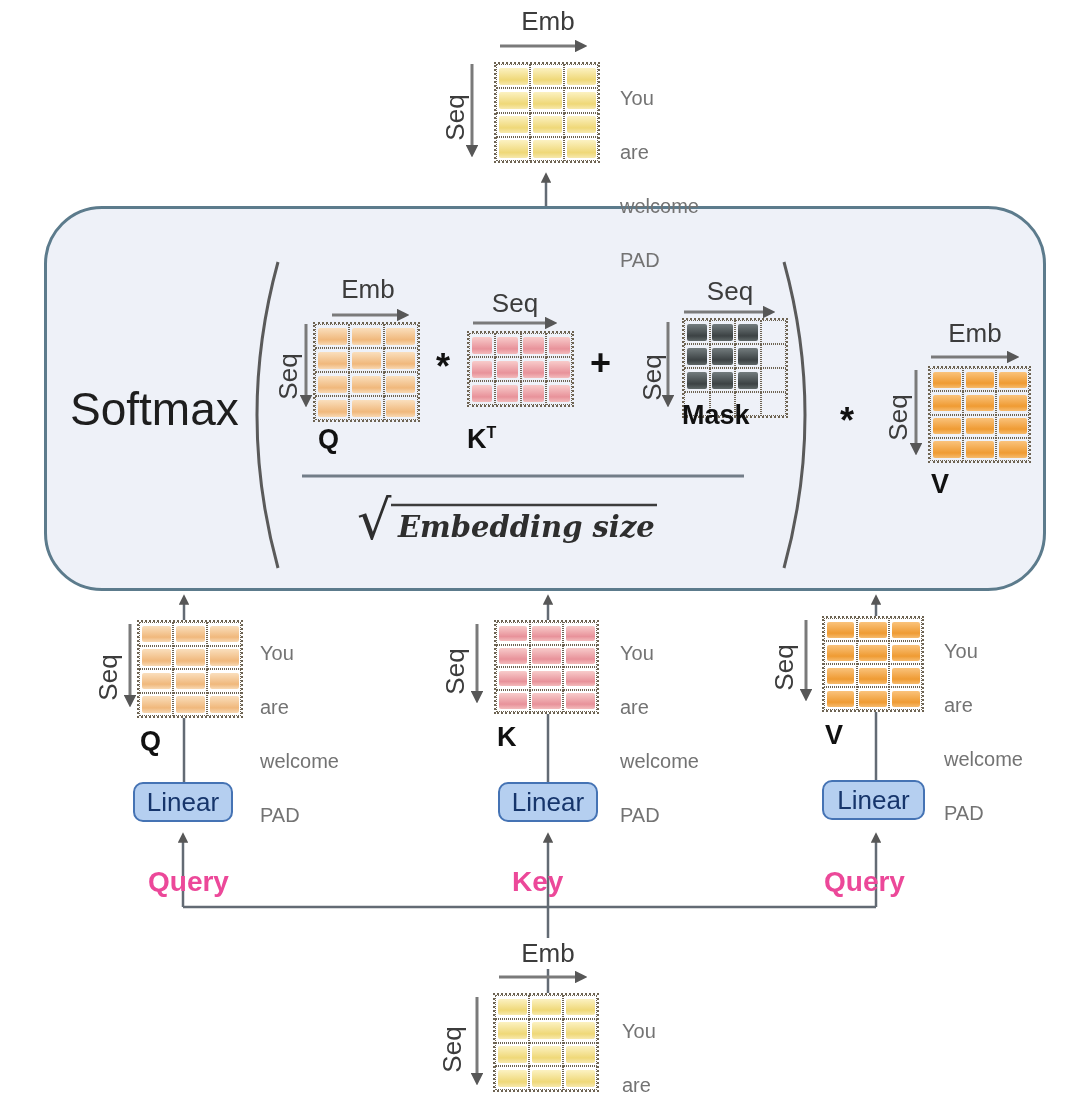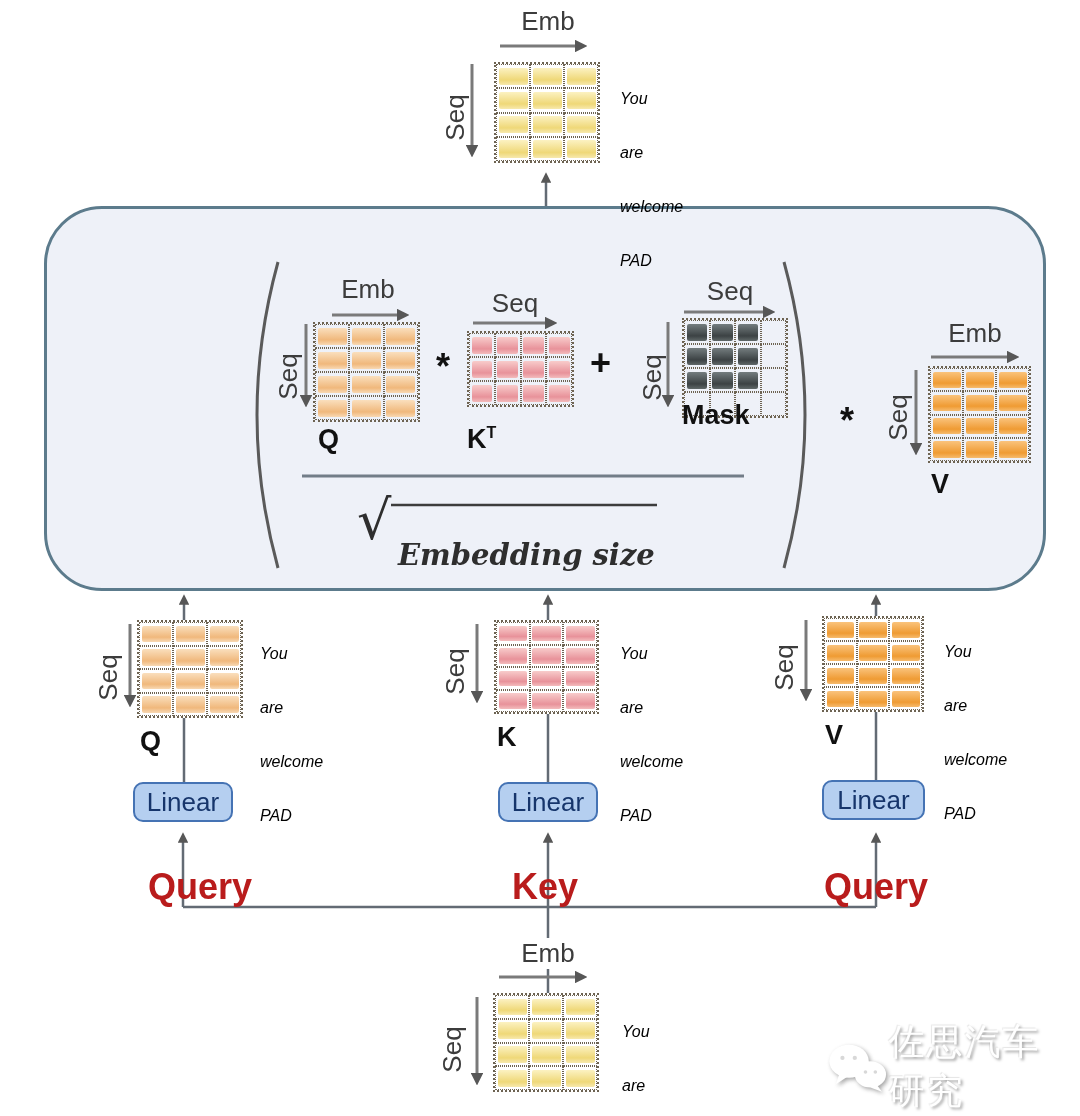--- a/index.html
+++ b/index.html
@@ -16,32 +16,32 @@
   .cell{border:1px dotted #6d6352;display:flex;padding:2.5px 1.5px;box-sizing:border-box;}
   .bar{flex:1;border-radius:2px;}
   .bar-yellow{background:linear-gradient(180deg,#fcf2c2 0%,#efd878 70%,#f7e9ae 100%);}
   .bar-peach {background:linear-gradient(180deg,#fadfbd 0%,#f0b87c 70%,#f8d9b4 100%);}
   .bar-pink  {background:linear-gradient(180deg,#f8cccb 0%,#e8929a 70%,#f3bcbd 100%);}
   .bar-orange{background:linear-gradient(180deg,#fac37c 0%,#ef9b33 70%,#f6bb6e 100%);}
   .bar-dark  {background:linear-gradient(180deg,#747d7f 0%,#3c4244 70%,#606869 100%);}
   
   .axis-label{font-size:26px;color:#3c3c3c;text-align:center;}
   .vlabel{transform:rotate(-90deg);transform-origin:center center;}
-  .tokens{font-size:16px;line-height:27px;color:#000000;white-space:pre-line;font-style:italic;}
+  .tokens{font-size:20px;line-height:27px;color:#737373;white-space:pre-line;}
   .mat-name{font-size:27px;font-weight:bold;color:#111;}
   .op{font-size:36px;font-weight:bold;color:#111;}
   .title{font-size:27px;color:#333b44;}
   .softmax{font-size:46px;color:#1e1e1e;}
-  .qkv-word{font-size:36px;font-weight:bold;color:#b91c1c;}
+  .qkv-word{font-size:28px;font-weight:bold;color:#ec4899;}
   .linear{background:#b5cff0;border:2.5px solid #4573b4;border-radius:10px;
           display:flex;align-items:center;justify-content:center;
           font-size:26px;color:#16356b;box-sizing:border-box;}
   .sqrt-radical{font-family:"DejaVu Serif",serif;font-size:54px;color:#2e2e2e;line-height:1;}
   .sqrt-text{font-family:"DejaVu Serif",serif;font-style:italic;font-weight:600;
-             font-size:29px;color:#2e2e2e;margin-top:28px;}
+             font-size:29px;color:#2e2e2e;}
   .bg-white{background:#ffffff;}
   .sup{font-size:16px;vertical-align:super;}
   .watermark-text{font-size:36px;color:#ffffff;letter-spacing:2px;
                   text-shadow:2px 2px 3px #a5a5a5, -1px -1px 1px #e8e8e8;}
   .wm-icon{filter:drop-shadow(2px 2px 2px rgba(150,150,150,0.85));}
 </style>
 </head>
 <body>
 
 <div id="canvas">
@@ -136,20 +136,21 @@
         <div class="bar bar-yellow"></div>
       </div>
     </div>
   <div class="abs z3 tokens" style="left:620px;top:58px;">
     <div>You</div>
     <div>are</div>
     <div>welcome</div>
     <div>PAD</div>
   </div>
 
+  <div class="abs z3 softmax" style="left:70px;top:382px;">Softmax</div>
 
   <div class="abs z3 axis-label" style="left:330px;top:274px;width:76px;">Emb</div>
   <div class="abs z3 axis-label vlabel" style="left:248px;top:361px;width:80px;">Seq</div>
   <div class="abs z3 matrix" style="left: 313px; top: 322px; width: 107px; height: 100px; grid-template-columns: repeat(3, 1fr); grid-template-rows: repeat(4, 1fr);">
       <div class="cell">
         <div class="bar bar-peach"></div>
       </div>
       <div class="cell">
         <div class="bar bar-peach"></div>
       </div>
@@ -507,27 +508,14 @@
         <div class="bar bar-yellow"></div>
       </div>
     </div>
   <div class="abs z3 tokens" style="left:622px;top:991px;">
     <div>You</div>
     <div>are</div>
     
     
   </div>
 
-  <div class="abs z3" style="left:826px;top:1032px;width:250px;height:70px;display:flex;align-items:center;">
-    <svg class="wm-icon" width="76" height="62" viewBox="0 0 76 62">
-      <ellipse cx="28" cy="24" rx="24" ry="20" fill="#ffffff"></ellipse>
-      <path d="M16,40 L12,52 L26,43 z" fill="#ffffff"></path>
-      <circle cx="20" cy="20" r="2.6" fill="#d8d8d8"></circle>
-      <circle cx="35" cy="20" r="2.6" fill="#d8d8d8"></circle>
-      <ellipse cx="54" cy="40" rx="19" ry="16" fill="#ffffff"></ellipse>
-      <path d="M62,53 L68,61 L54,56 z" fill="#ffffff"></path>
-      <circle cx="48" cy="37" r="2.2" fill="#d8d8d8"></circle>
-      <circle cx="60" cy="37" r="2.2" fill="#d8d8d8"></circle>
-    </svg>
-    <span class="watermark-text">佐思汽车研究</span>
-  </div>
 
 </div>
 
 </body></html>

